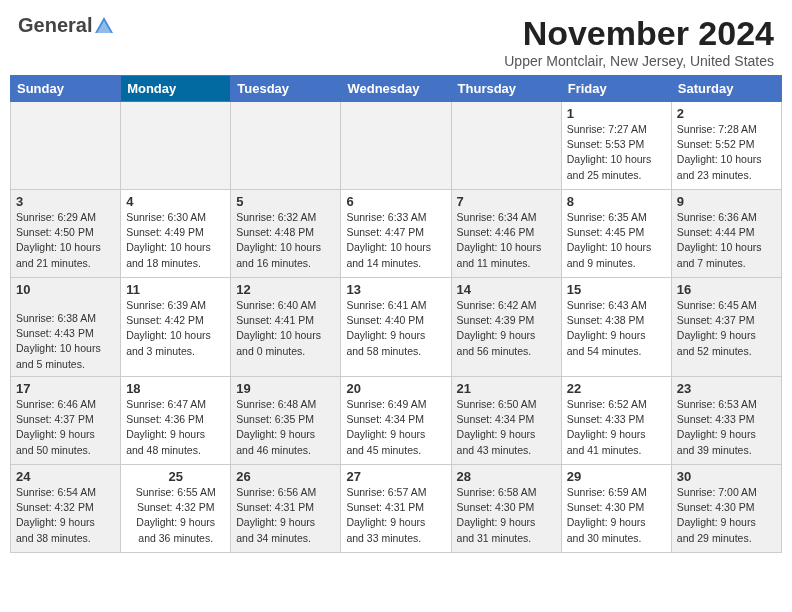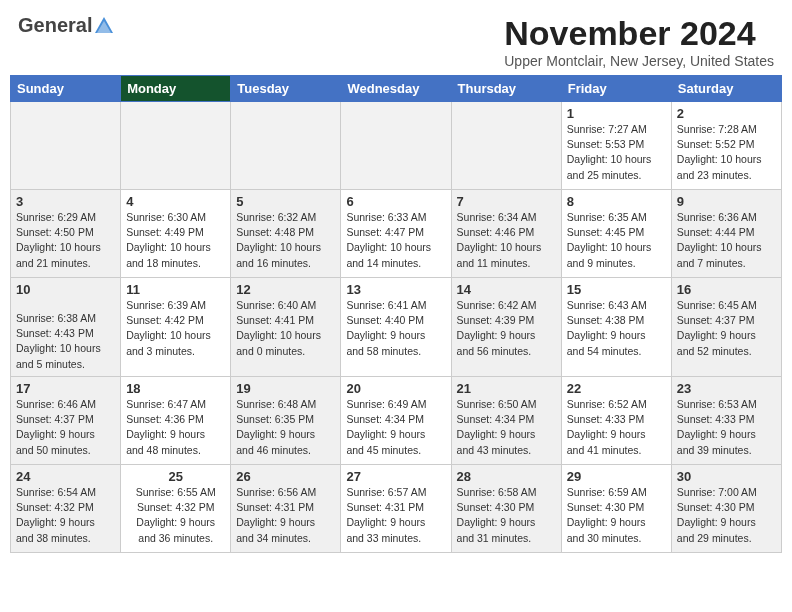--- a/index.html
+++ b/index.html
@@ -16,33 +16,33 @@
       <div style="display: flex; align-items: center;">
         <span style="font-size: 20px; font-weight: bold; color: #444; font-family: Arial;">General</span>
 
         <svg width="22" height="22" viewBox="0 0 22 22" style="margin: 0 1px;">
           <polygon points="11,2 20,18 2,18" fill="#4a90d9"></polygon>
           <polygon points="11,6 18,18 4,18" fill="#fff" opacity="0.4"></polygon>
         </svg>
       </div>
     </div>
 
-    <div style="">
+    <div style="text-align: right;">
       <div style="font-size: 34px; font-weight: bold; color: #222; font-family: Arial;">November 2024</div>
       <div style="font-size: 14px; color: #555; font-family: Arial;">Upper Montclair, New Jersey, United States</div>
     </div>
 
   </div>
 
   <div style="padding: 0 10px 10px 10px;">
     <table style="width: 100%; border-collapse: collapse; table-layout: fixed;">
       <thead>
         <tr>
         <th style="background-color: rgb(68, 114, 196); color: rgb(255, 255, 255); font-size: 13px; font-weight: bold; text-align: left; padding: 5px 6px; border: 1px solid rgb(68, 114, 196);">Sunday</th>
-            <th style="background-color: #14532d; color: rgb(255, 255, 255); font-size: 13px; font-weight: bold; text-align: left; padding: 5px 6px; border: 1px solid rgb(68, 114, 196); margin-left: 37px;">Monday</th>
+            <th style="background-color: #0369a1; color: rgb(255, 255, 255); font-size: 13px; font-weight: bold; text-align: left; padding: 5px 6px; border: 1px solid rgb(68, 114, 196); margin-left: 37px;">Monday</th>
             <th style="background-color: rgb(68, 114, 196); color: rgb(255, 255, 255); font-size: 13px; font-weight: bold; text-align: left; padding: 5px 6px; border: 1px solid rgb(68, 114, 196);">Tuesday</th>
             <th style="background-color: rgb(68, 114, 196); color: rgb(255, 255, 255); font-size: 13px; font-weight: bold; text-align: left; padding: 5px 6px; border: 1px solid rgb(68, 114, 196);">Wednesday</th>
             <th style="background-color: rgb(68, 114, 196); color: rgb(255, 255, 255); font-size: 13px; font-weight: bold; text-align: left; padding: 5px 6px; border: 1px solid rgb(68, 114, 196);">Thursday</th>
             <th style="background-color: rgb(68, 114, 196); color: rgb(255, 255, 255); font-size: 13px; font-weight: bold; text-align: left; padding: 5px 6px; border: 1px solid rgb(68, 114, 196);">Friday</th>
             <th style="background-color: rgb(68, 114, 196); color: rgb(255, 255, 255); font-size: 13px; font-weight: bold; text-align: left; padding: 5px 6px; border: 1px solid rgb(68, 114, 196);">Saturday</th>
           </tr>
       </thead>
       <tbody id="calendar-body">
       <tr>
             <td style="border: 1px solid rgb(204, 204, 204); vertical-align: top; padding: 4px 5px; height: 88px; background: rgb(242, 242, 242);"></td>

